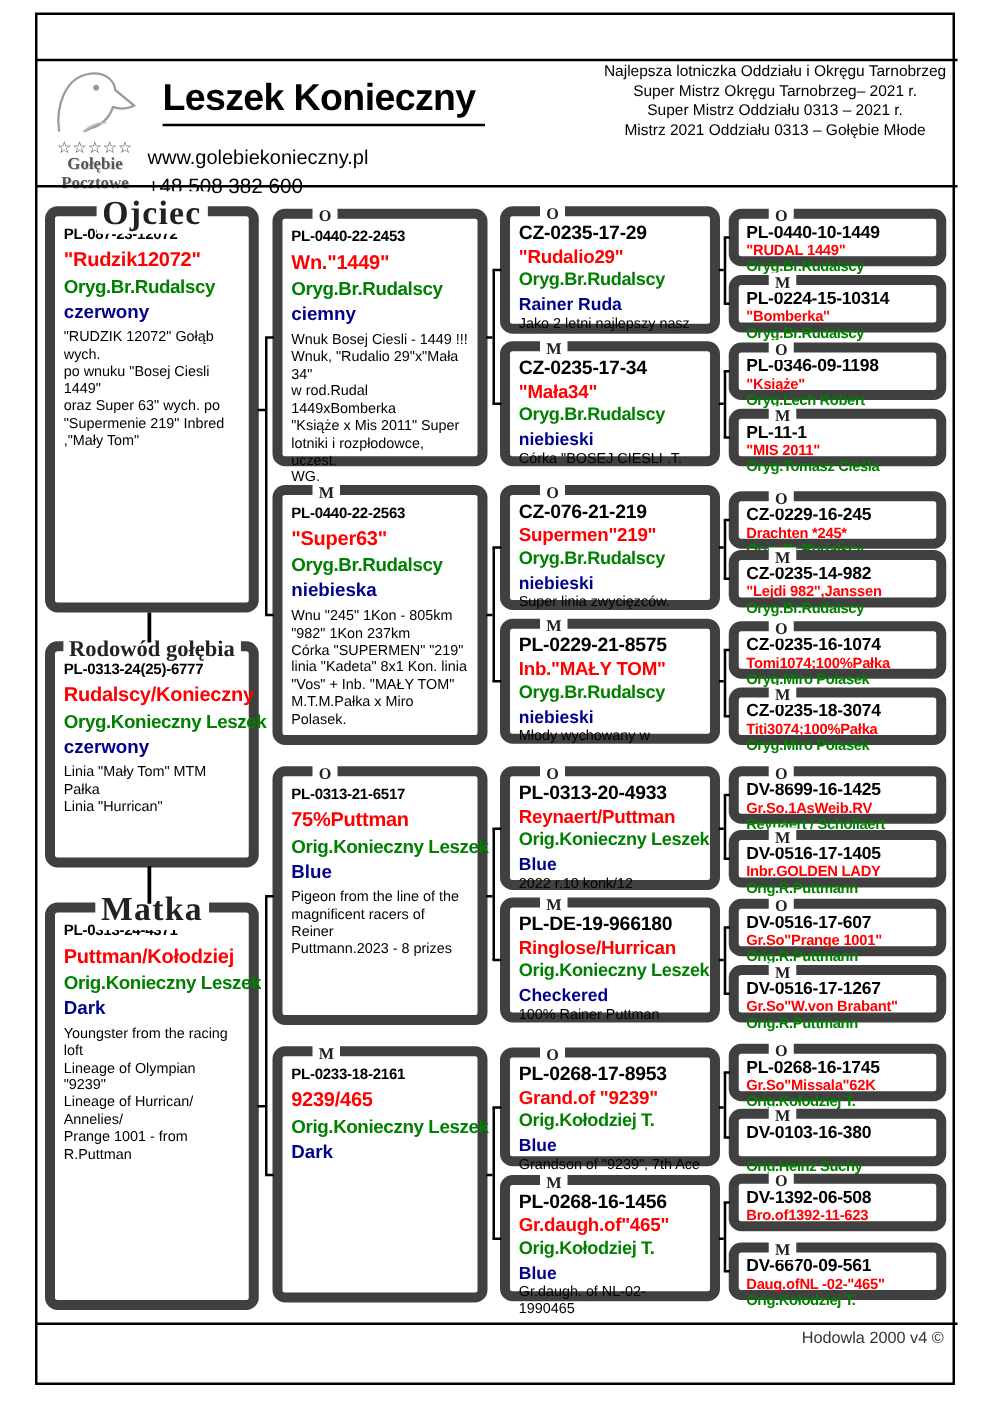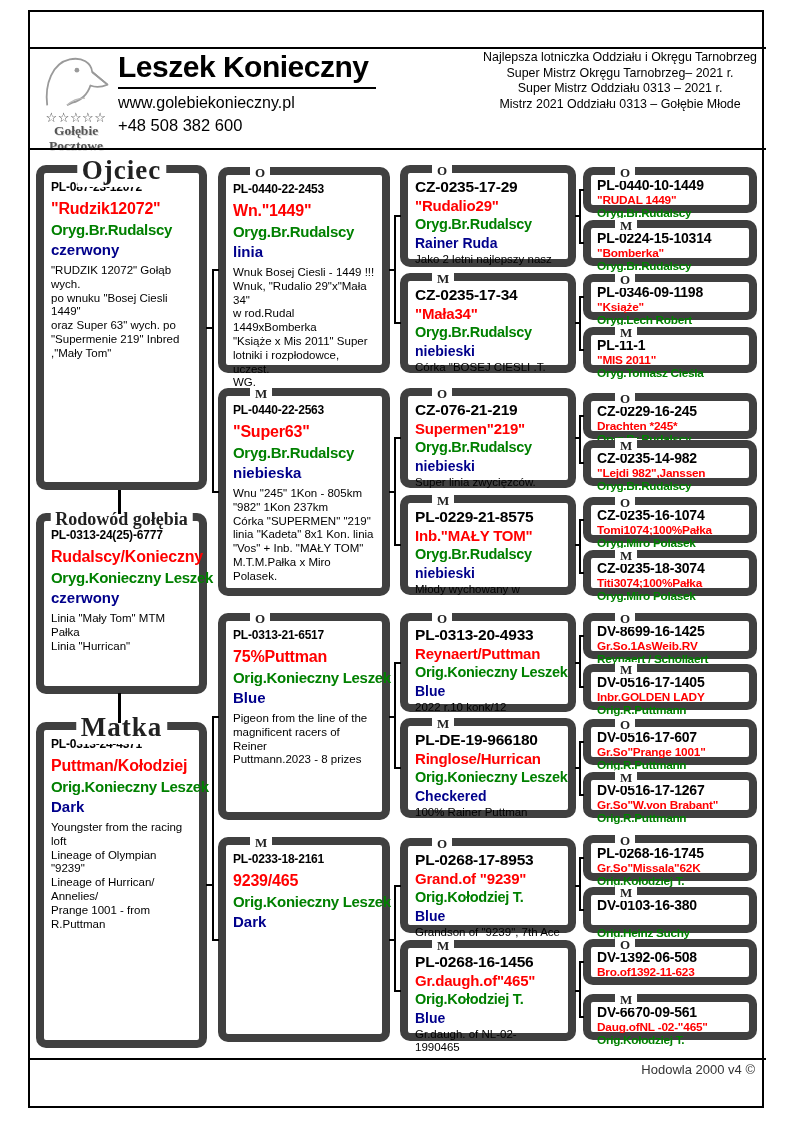--- a/index.html
+++ b/index.html
@@ -11,21 +11,21 @@
   .rule-header{top:148px;}
   .rule-footer{top:1058px;}
 
   
   .logo{position:absolute;left:37px;top:52px;width:78px;text-align:center;}
   .logo svg{display:block;margin:0 auto;}
   .stars{font-size:13px;color:#444;line-height:13px;letter-spacing:0.5px;margin-top:1px;}
   .logo-t1,.logo-t2{font-family:"Liberation Serif","DejaVu Serif",serif;font-weight:bold;
         font-size:13.5px;line-height:14.5px;color:#555;text-shadow:1px 1px 0 #ddd;}
   .title-block{position:absolute;left:118px;top:50px;}
-  .title-block h1{margin:0;font-size:30px;line-height:34px;font-weight:bold;letter-spacing:-0.5px;
+  .title-block h1{margin:12px;font-size:30px;line-height:34px;font-weight:bold;letter-spacing:-0.5px;
         display:inline-block;border-bottom:2.5px solid #000;padding:0 8px 3px 0;}
   .website{font-size:16px;line-height:20px;margin-top:4px;}
   .phone{font-size:16.5px;line-height:21px;margin-top:2px;}
   .achievements{position:absolute;right:37px;top:50px;text-align:center;font-size:12.4px;line-height:15.7px;}
 
   
   .pbox{position:absolute;border:8px solid #404040;border-radius:10px;background:#fff;
         padding:4px 7px;box-sizing:border-box;}
   .pbox .rid{font-weight:bold;color:var(--c-id,#000);white-space:nowrap;letter-spacing:-0.2px;}
   .pbox .rname{font-weight:bold;color:var(--c-name,#f00);white-space:nowrap;letter-spacing:-0.2px;}
@@ -126,21 +126,21 @@
         <div class="rdesc">Youngster from the racing loft
 Lineage of Olympian "9239"
 Lineage of Hurrican/ Annelies/
 Prange 1001 - from R.Puttman</div>
       </div>
       <div class="pbox g2" style="left: 218px; top: 167px; width: 172px; height: 206px;">
         <span class="legend sex">O</span>
         <div class="rid">PL-0440-22-2453</div>
         <div class="rname">Wn."1449"</div>
         <div class="rorigin">Oryg.Br.Rudalscy</div>
-        <div class="rcolor">linia</div>
+        <div class="rcolor">ciemny</div>
         <div class="rdesc">Wnuk Bosej Ciesli - 1449 !!!
 Wnuk, "Rudalio 29"x"Mała 34"
 w rod.Rudal 1449xBomberka
 "Książe x Mis 2011" Super
 lotniki i rozpłodowce, uczest.
 WG.</div>
       </div>
       <div class="pbox g2" style="left: 218px; top: 388px; width: 172px; height: 208px;">
         <span class="legend sex">M</span>
         <div class="rid">PL-0440-22-2563</div>

